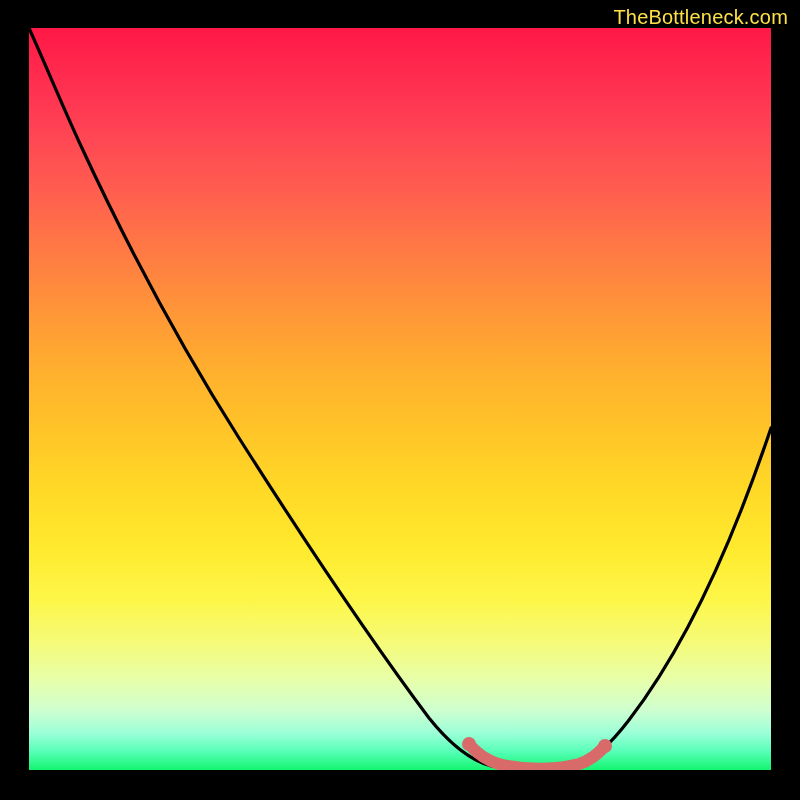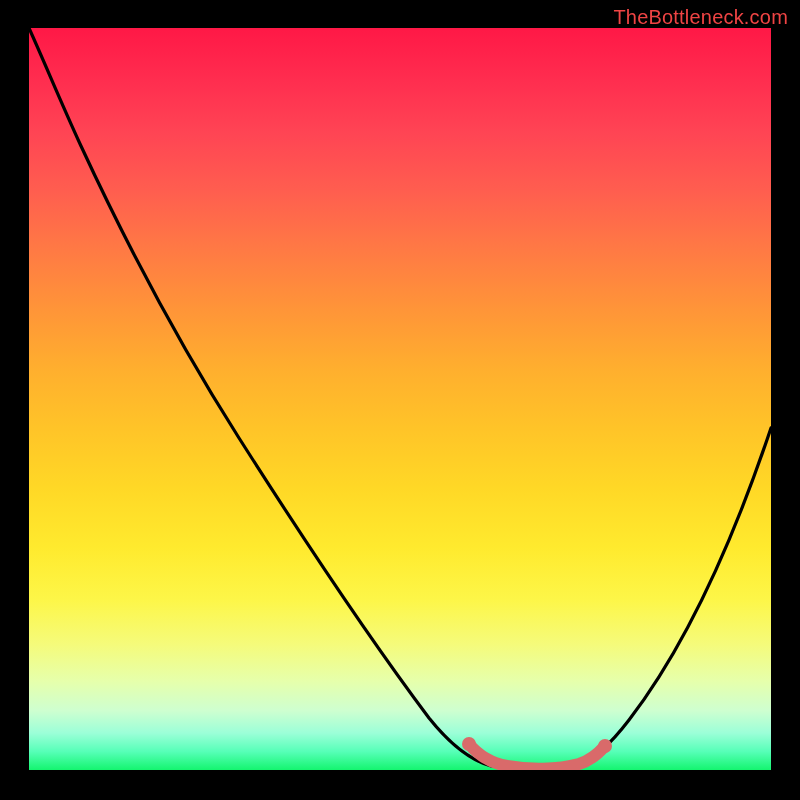--- a/index.html
+++ b/index.html
@@ -49,21 +49,21 @@
     );
   }
   .curve-svg {
     position: absolute;
     inset: 0;
   }
   .attribution {
     position: absolute;
     top: 6px;
     right: 12px;
-    color: #ef4444;
+    color: #fde047;
     font-size: 20px;
     font-weight: 500;
     letter-spacing: 0.2px;
   }
 </style>
 </head>
 <body>
 
 <div class="frame">
 

